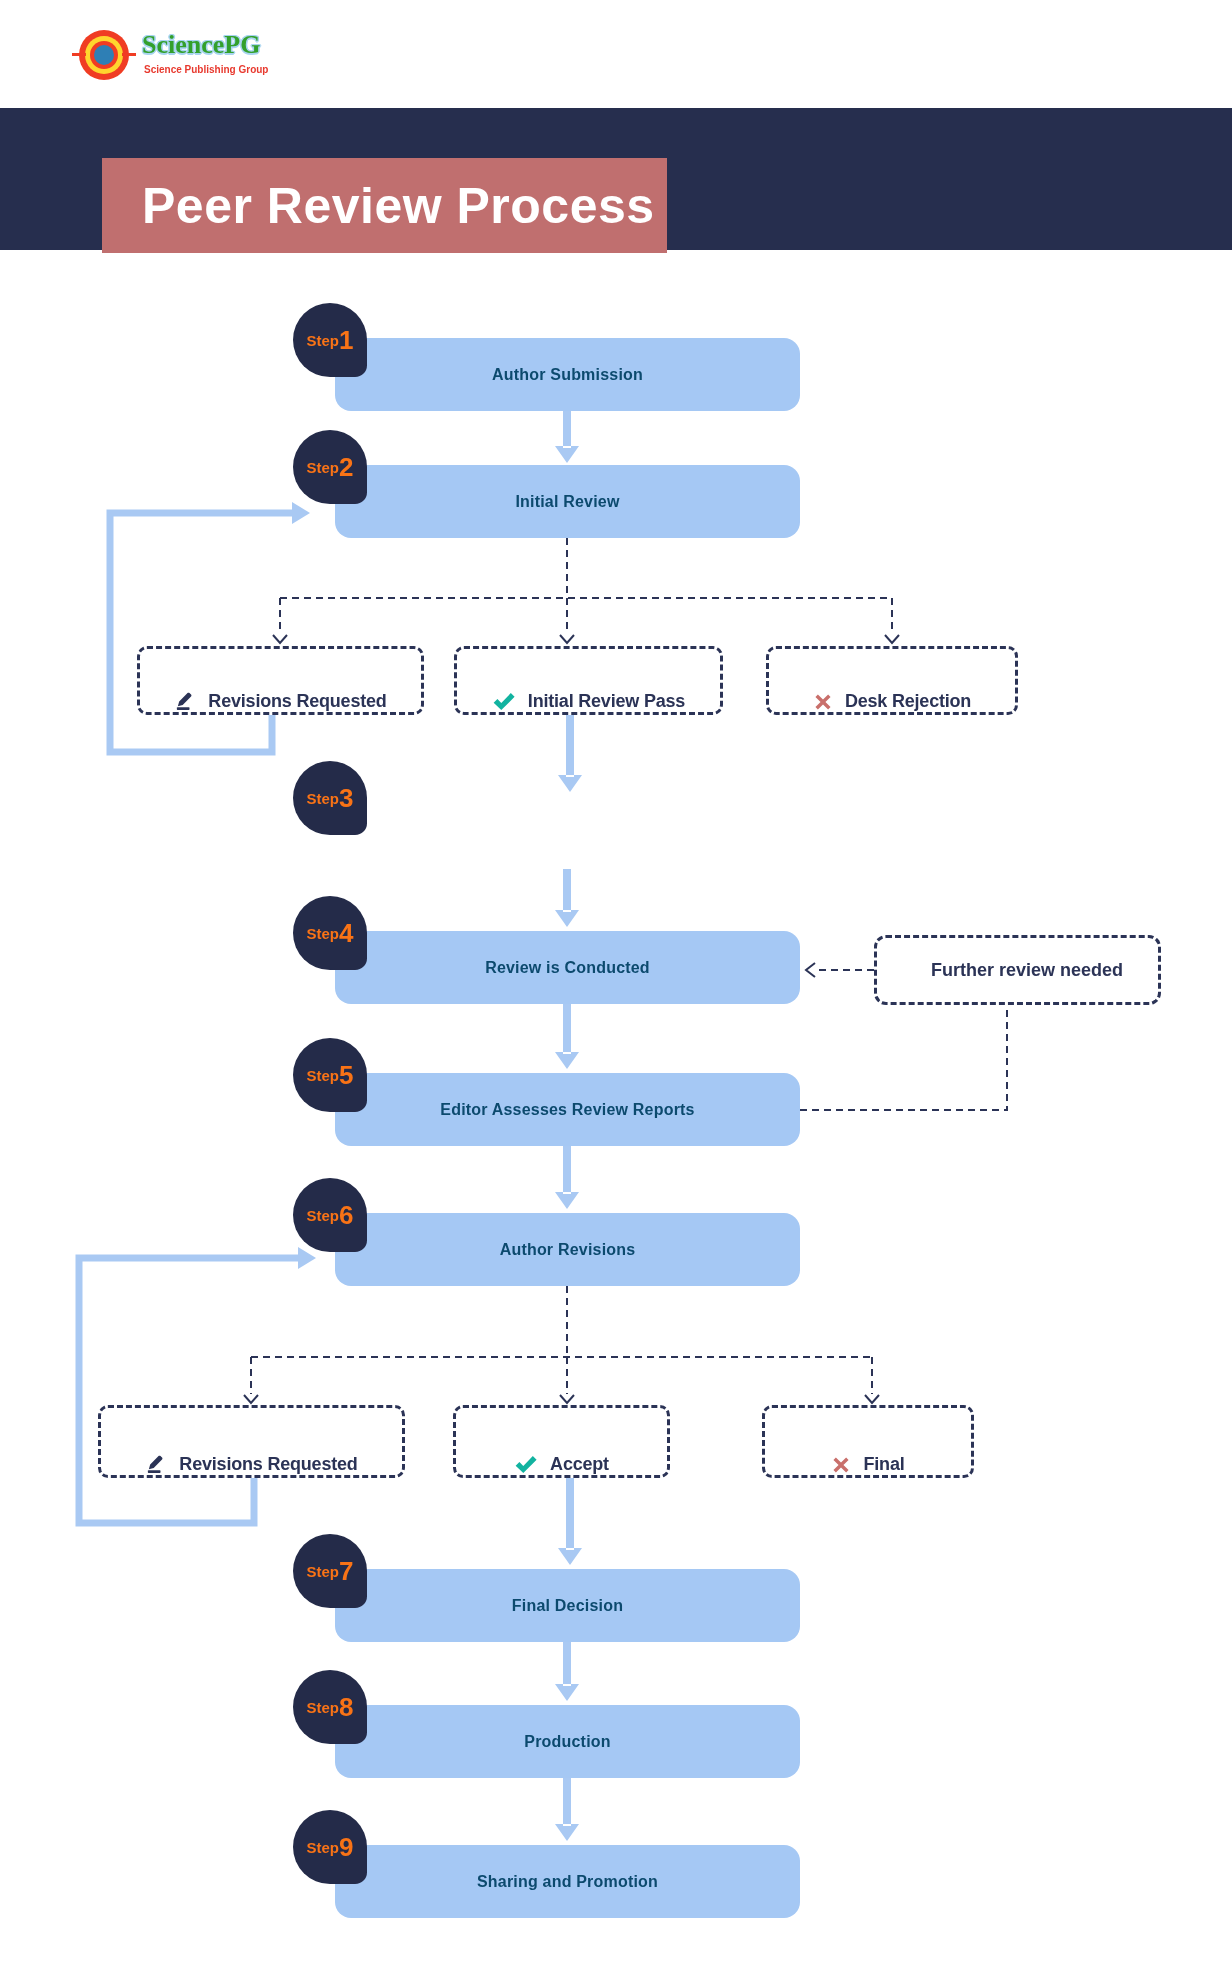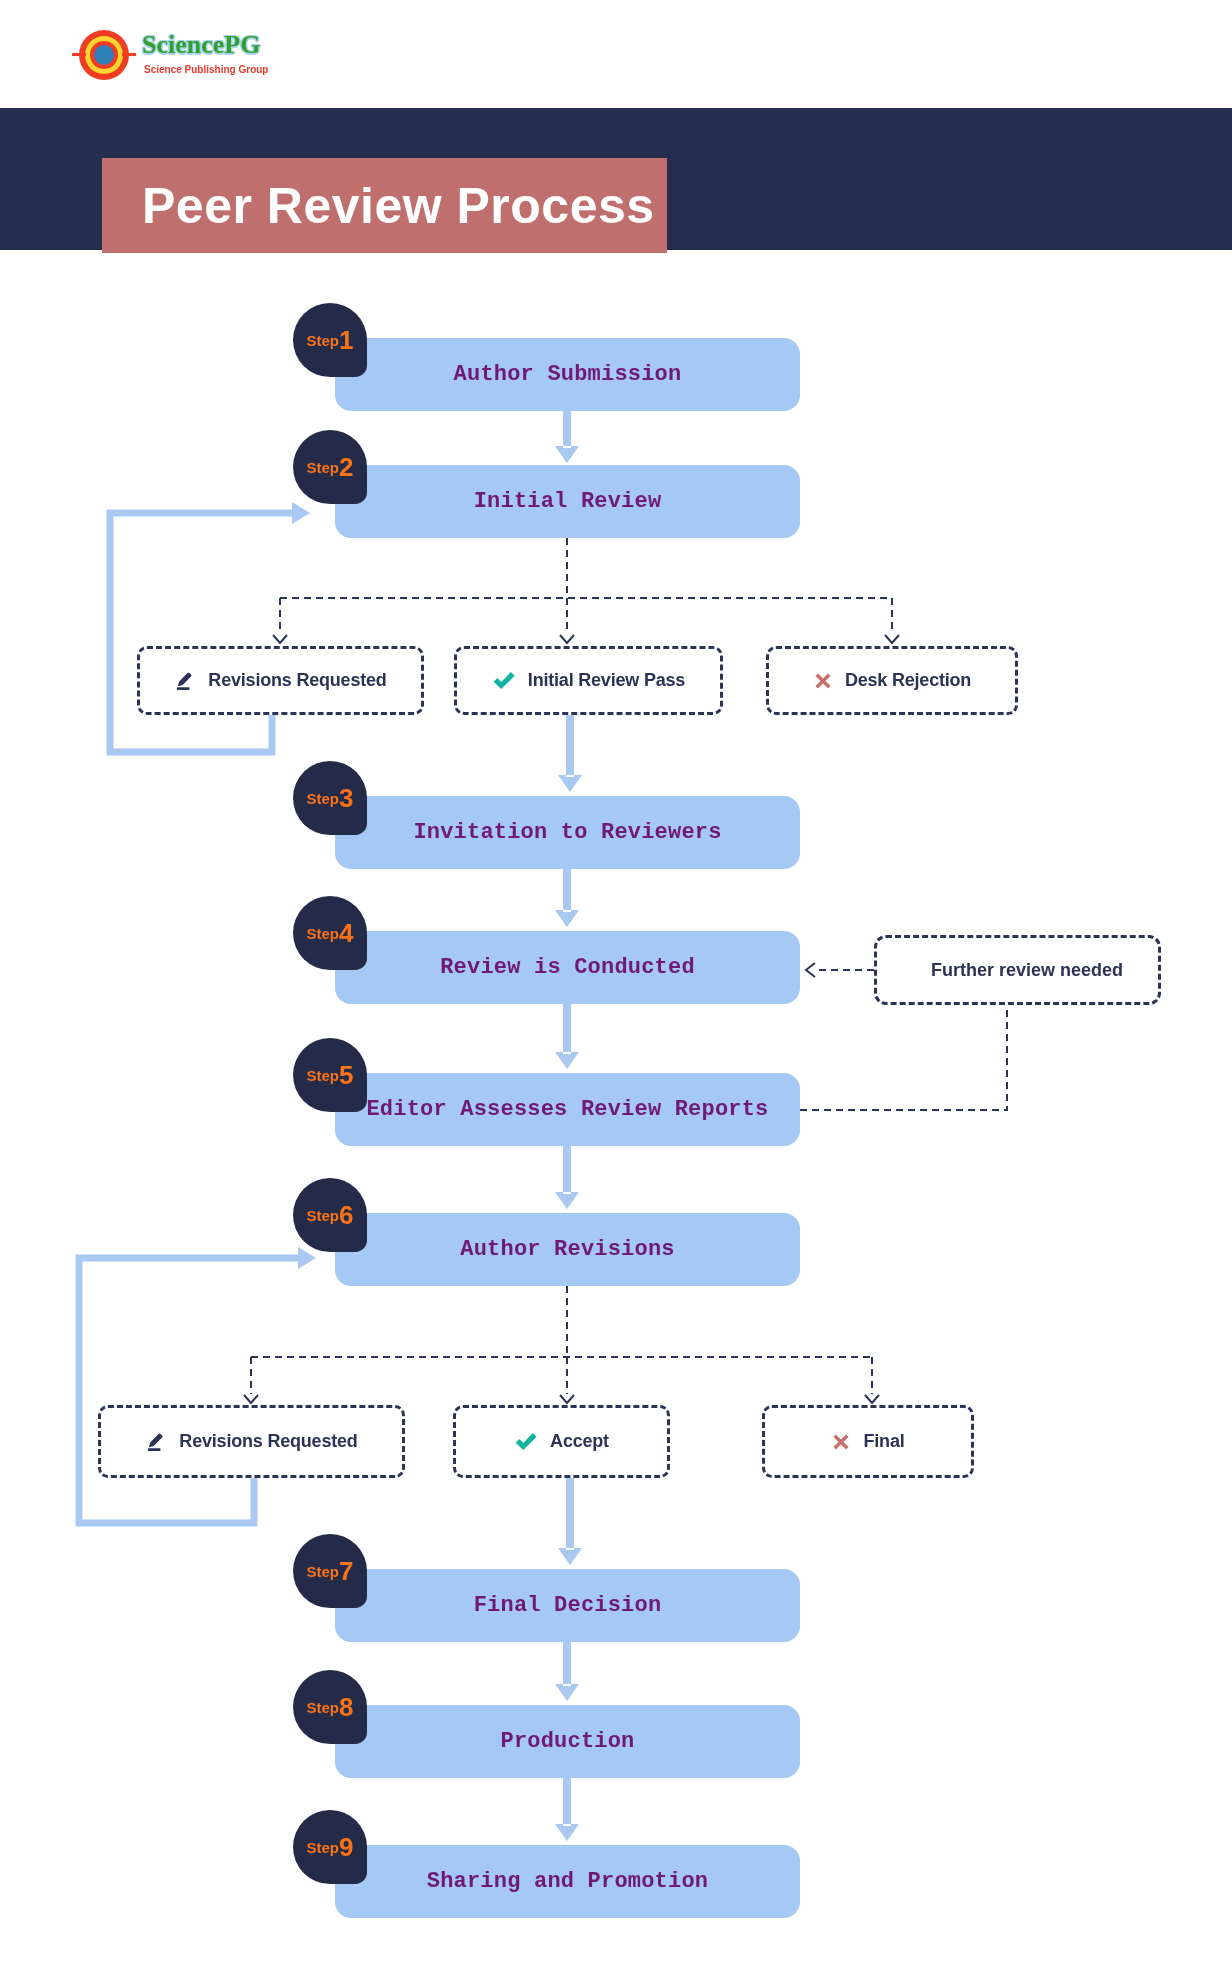--- a/index.html
+++ b/index.html
@@ -15,28 +15,28 @@
   .lg-c{position:absolute;border-radius:50%;}
   .lg-bar{position:absolute;background:#f03c23;height:3px;}
   .lg-name{position:absolute;left:76px;top:8px;font-family:"Liberation Serif",serif;font-weight:700;
            font-size:26px;color:#33a02c;
            text-shadow:-1.5px 0 #a8d4f0,1.5px 0 #a8d4f0,0 -1.5px #a8d4f0,0 1.5px #a8d4f0,
                        1px 1px #a8d4f0,-1px -1px #a8d4f0,1px -1px #a8d4f0,-1px 1px #a8d4f0;}
   .lg-tag{position:absolute;left:78px;top:42px;font-size:10px;font-weight:700;color:#e8392e;white-space:nowrap;}
   
   .node{position:absolute;left:335px;width:465px;height:73px;background:#a5c8f4;border-radius:16px;
         display:flex;align-items:center;justify-content:center;z-index:2;}
-  .node .lbl{color:#701a75;font-size:22px;font-weight:700;letter-spacing:.2px;font-family:Liberation Mono, monospace;}
+  .node .lbl{color:#0c4a6e;font-size:16px;font-weight:700;letter-spacing:.2px;}
   .badge{position:absolute;left:293px;width:74px;height:74px;background:#242b49;z-index:3;
          border-radius:50% 50% 16% 50%;display:flex;flex-direction:row;align-items:center;justify-content:center;color:#f97316;}
   .badge .s{font-size:15px;font-weight:700;line-height:15px;}
   .badge .n{font-size:26px;font-weight:700;line-height:26px;}
   
   .opt{position:absolute;background:#ffffff;border:3px dashed #2b3356;border-radius:10px;z-index:2;
-       display:flex;align-items:center;justify-content:center;gap:12px;box-sizing:border-box;}
+       display:flex;align-items:flex-end;justify-content:center;gap:12px;box-sizing:border-box;}
   .opt .olbl{color:#2b3356;font-size:18px;font-weight:700;letter-spacing:-.2px;white-space:nowrap;}
   .opt .ic{display:flex;align-items:center;}
   .note{position:absolute;left:874px;top:935px;width:287px;height:70px;background:#fff;
         border:3px dashed #2b3356;border-radius:12px;display:flex;align-items:center;justify-content:center;z-index:2;box-sizing:border-box;}
   .note .olbl{color:#2b3356;font-size:18px;font-weight:700;margin-left:19px;}
   svg.layer{position:absolute;left:0;top:0;z-index:1;pointer-events:none;}
 </style>
 </head>
 <body>
 
@@ -126,23 +126,20 @@
     </div>
 
   <div class="node" style="top:465px">
     <span class="lbl">Initial Review</span>
     </div>
   <div class="badge" style="top:430px">
     <span class="s">Step</span>
     <span class="n">2</span>
     </div>
 
-  <div class="node" style="top:796px">
-    <span class="lbl">Invitation to Reviewers</span>
-    </div>
   <div class="badge" style="top:761px">
     <span class="s">Step</span>
     <span class="n">3</span>
     </div>
 
   <div class="node" style="top:931px">
     <span class="lbl">Review is Conducted</span>
     </div>
   <div class="badge" style="top:896px">
     <span class="s">Step</span>

